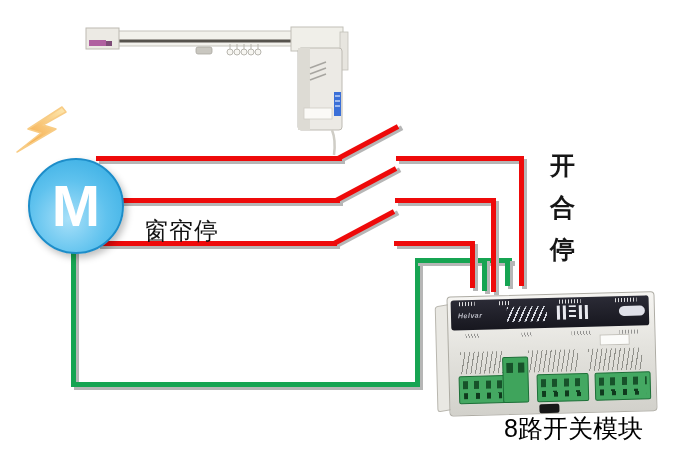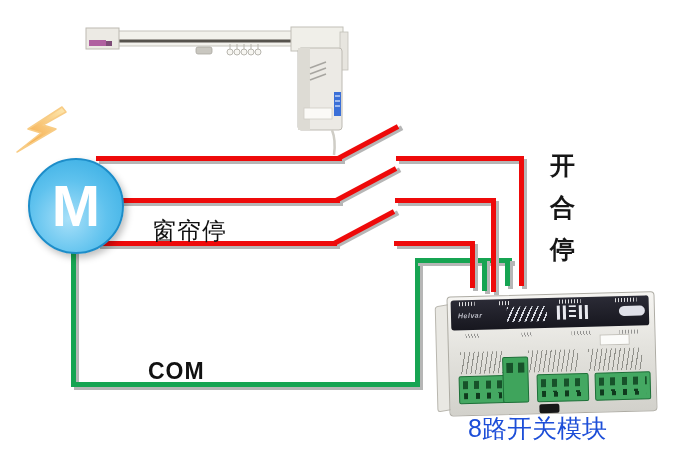--- a/index.html
+++ b/index.html
@@ -19,21 +19,21 @@
     background:radial-gradient(circle at 42% 64%, var(--motor-blue-light) 0%, #5fc2ee 48%, var(--motor-blue) 100%);
     border:2px solid #1d8dc9;box-shadow:3px 4px 7px rgba(0,0,0,.25);
     display:flex;align-items:center;justify-content:center;
   }
   .motor span{font-size:58px;font-weight:600;color:#fff;line-height:1;}
   
   .wire-label{position:absolute;font-size:24px;color:#111;letter-spacing:1px;white-space:nowrap;}
   .com-label{position:absolute;left:148px;top:358px;font-size:23px;font-weight:600;letter-spacing:1px;}
   .side-caption{position:absolute;left:550px;top:153px;display:flex;flex-direction:column;gap:17px;}
   .side-caption span{font-size:25px;font-weight:bold;line-height:1;color:#161616;}
-  .module-caption{position:absolute;left:468px;top:412px;font-size:25px;color:#1d4ed8;white-space:nowrap;}
+  .module-caption{position:absolute;left:504px;top:412px;font-size:25px;color:#000000;white-space:nowrap;}
   
   .module{position:absolute;left:436px;top:292px;width:220px;height:124px;transform:rotate(-1.5deg);}
   .module .endplate{position:absolute;left:0;top:10px;width:20px;height:104px;background:#e9e8e3;
     border:1px solid #b9b7af;border-radius:3px;transform:skewY(-8deg);}
   .module .body{position:absolute;left:12px;top:2px;width:206px;height:118px;border-radius:4px;
     border:1px solid #aeaca4;background:linear-gradient(#f6f5f2 0%,#e4e3de 45%,#d2d1cb 100%);}
   .module .band{position:absolute;left:16px;top:6px;width:198px;height:30px;border-radius:3px;
     background:linear-gradient(#2b2b36,#17171f);}
   .band .ticks{position:absolute;top:2px;height:4px;
     background:repeating-linear-gradient(90deg,rgba(255,255,255,.85) 0 1px,transparent 1px 3px);}
@@ -147,22 +147,21 @@
     <div class="wire" style="left:97px;top:241px;width:240px"></div>
     <div class="wire diag" style="left:334px;top:241px;width:68px"></div>
     <div class="wire" style="left:394px;top:241px;width:81px"></div>
     <div class="wire vert" style="left:470px;top:241px;height:47px"></div>
   </div>
 
   <div class="motor">
     <span>M</span>
   </div>
 
-  <div class="wire-label" style="left:152px;top:215px">窗帘停</div>
-  <div class="com-label">COM</div>
+  <div class="wire-label" style="left:144px;top:215px">窗帘停</div>
 
   <div class="side-caption">
     <span>开</span>
     <span>合</span>
     <span>停</span>
   </div>
 
   <div class="module">
     <div class="endplate"></div>
     <div class="body"></div>

